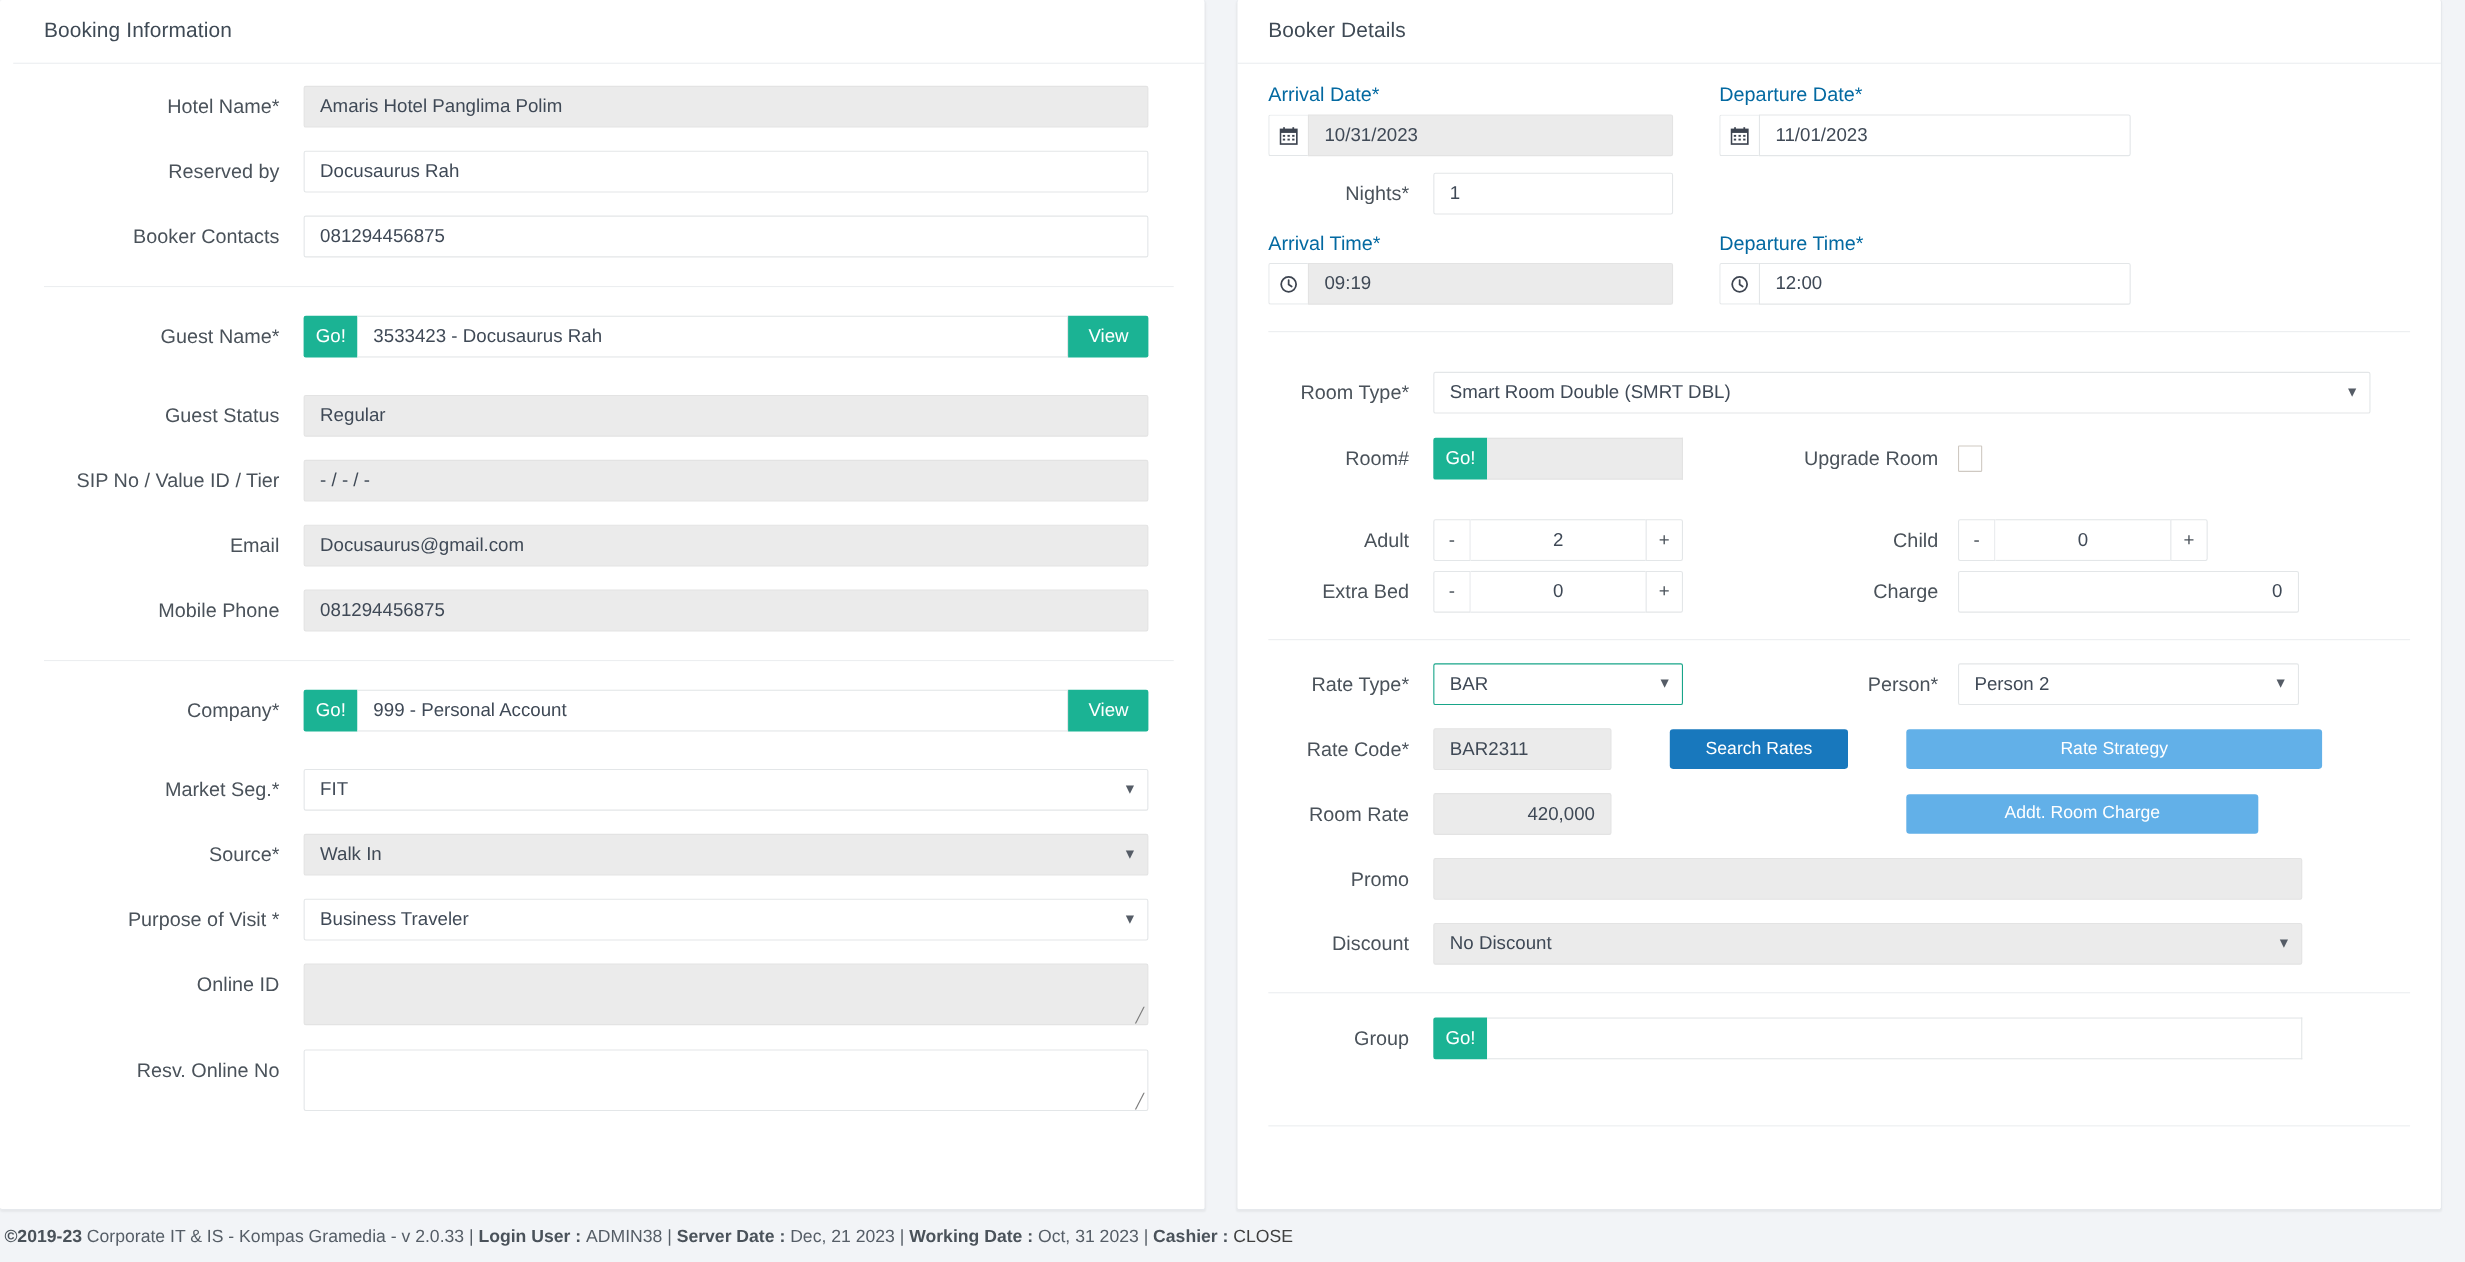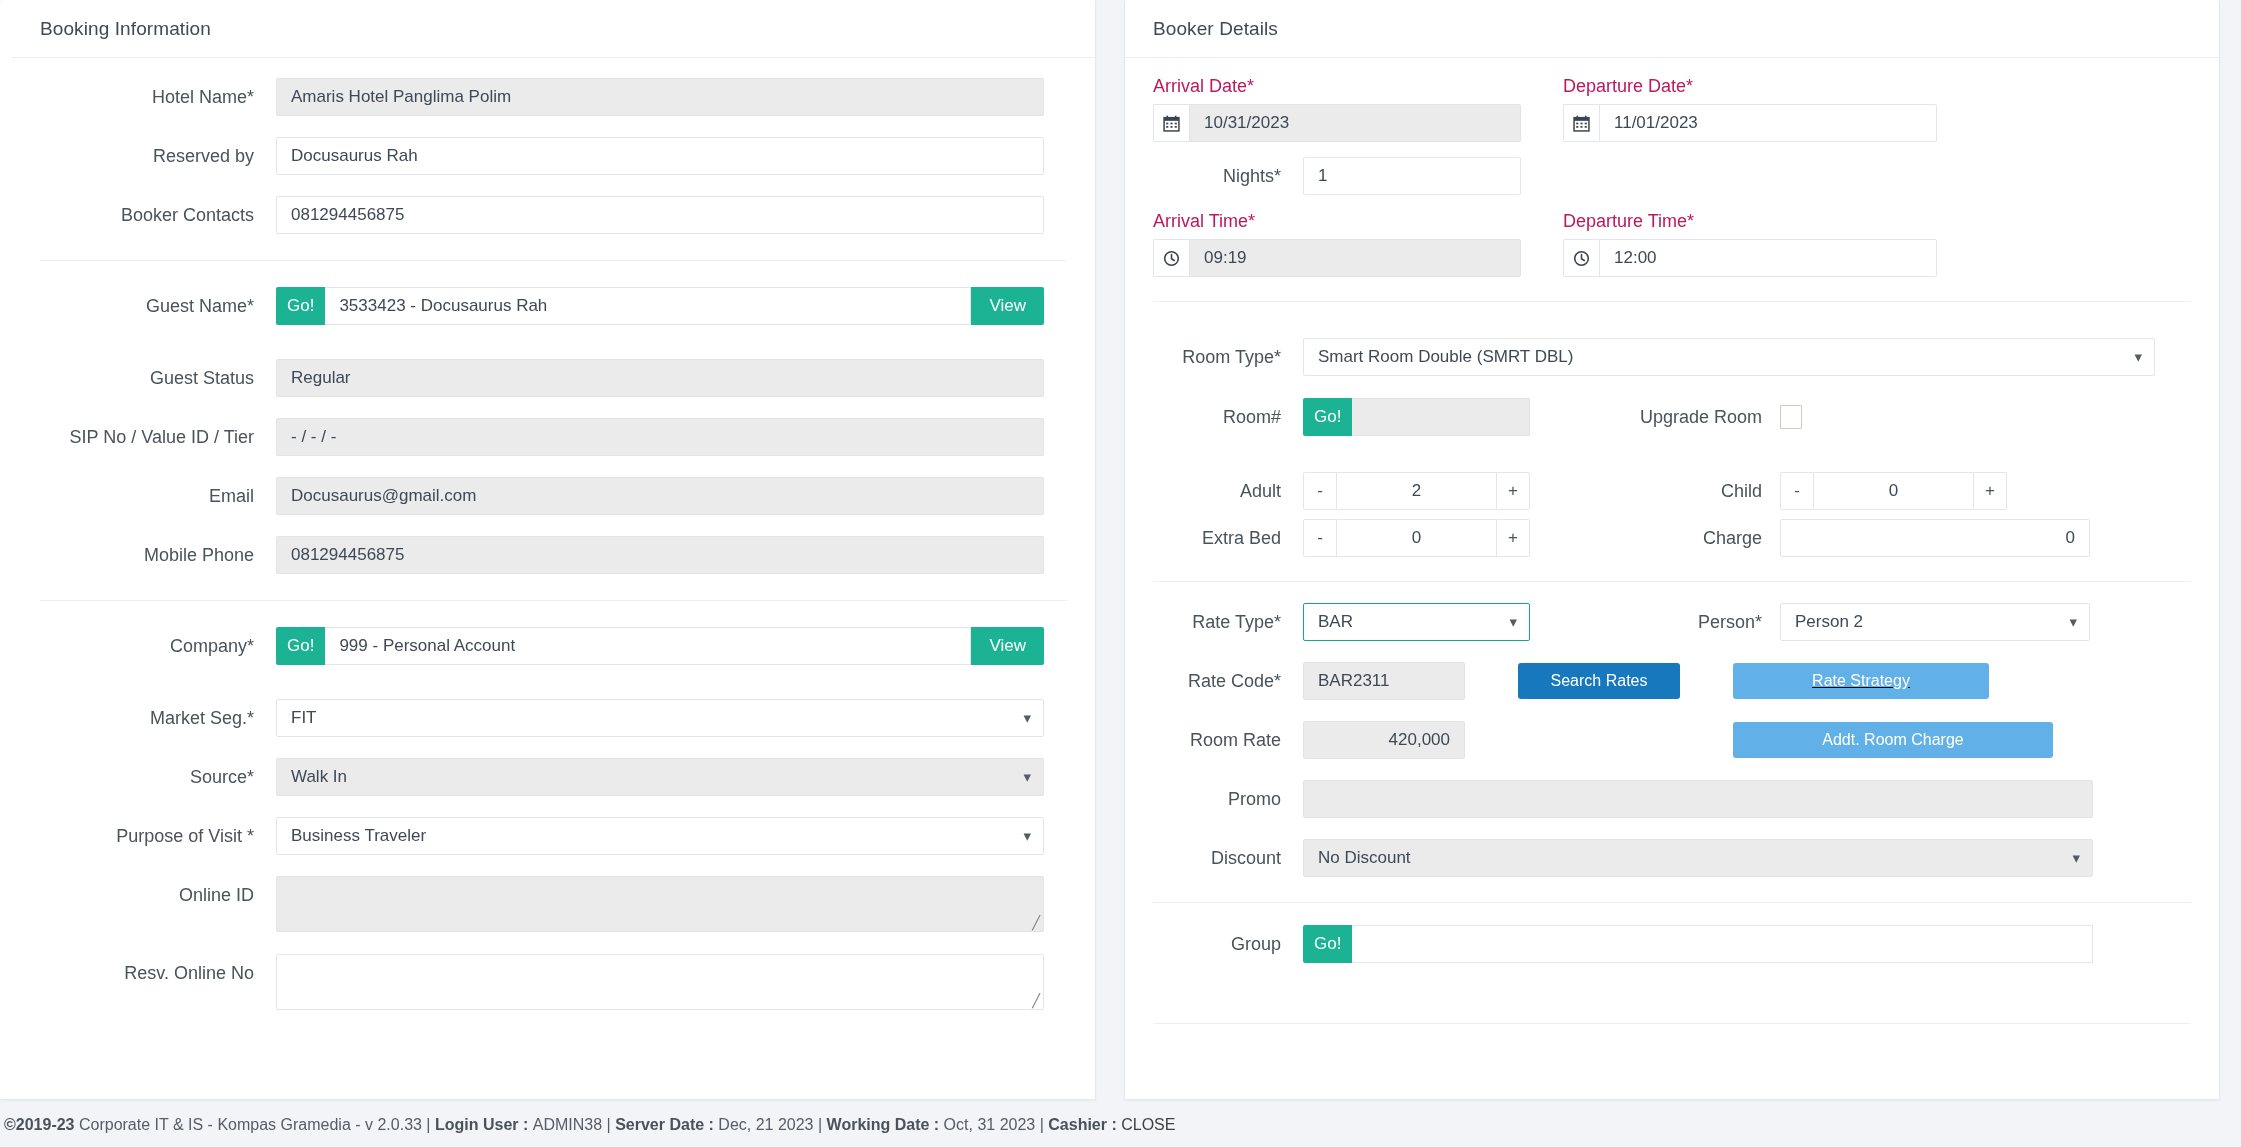--- a/index.html
+++ b/index.html
@@ -184,21 +184,21 @@
     background: #fff;
     display: flex; align-items: center; justify-content: center;
     border-radius: 2px 0 0 2px;
     flex: 0 0 auto;
   }
   .iconbox svg { display: block; }
   .fieldgrp { display: flex; width: 100%; }
   .fieldgrp .inp { border-radius: 0 2px 2px 0; }
 
   .toplbl {
-    font-size: 18px; color: #be185d;
+    font-size: 18px; color: #0369a1;
     margin-bottom: 7px;
   }
 
   
   .cbx {
     width: 22px; height: 24px;
     border: 1px solid #cfc9c2;
     background: #fff;
     border-radius: 1px;
     cursor: pointer;
@@ -529,21 +529,21 @@
       <div class="two" style="margin-top:21px;">
         <div class="lbl">Rate Code*</div>
         <div style="width:162px;">
           <div class="inp ro">BAR2311</div>
         </div>
         <div style="width:53px;"></div>
         <div style="width:162px;padding-top:1px;">
           <div class="btn btn-primary">Search Rates</div>
         </div>
         <div style="width:53px;"></div>
-        <div style="width:256px;padding-top:1px;text-decoration:underline;">
+        <div style="width:378px;padding-top:1px;">
           <div class="btn btn-info">Rate Strategy</div>
         </div>
       </div>
 
       <div class="two" style="margin-top:21px;">
         <div class="lbl">Room Rate</div>
         <div style="width:162px;">
           <div class="inp ro num">420,000</div>
         </div>
         <div style="width:53px;"></div>

